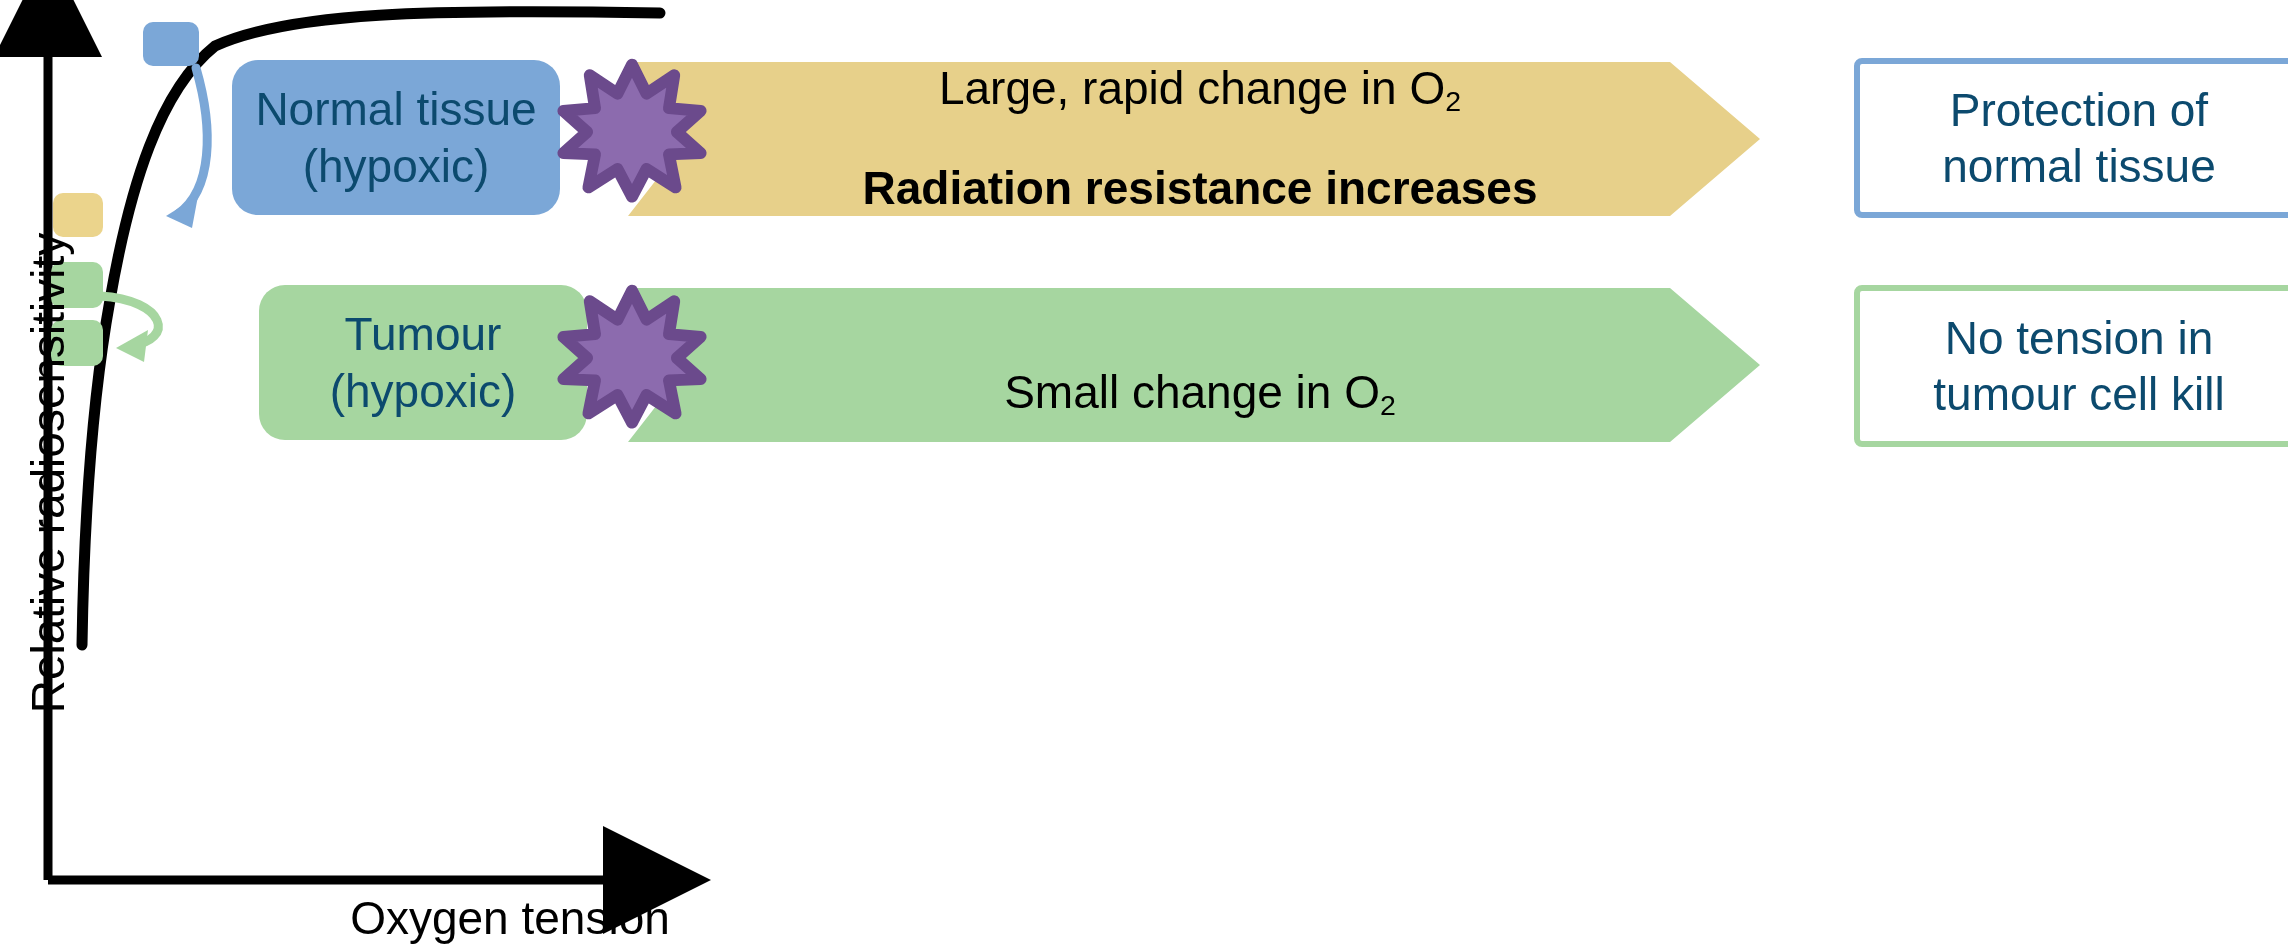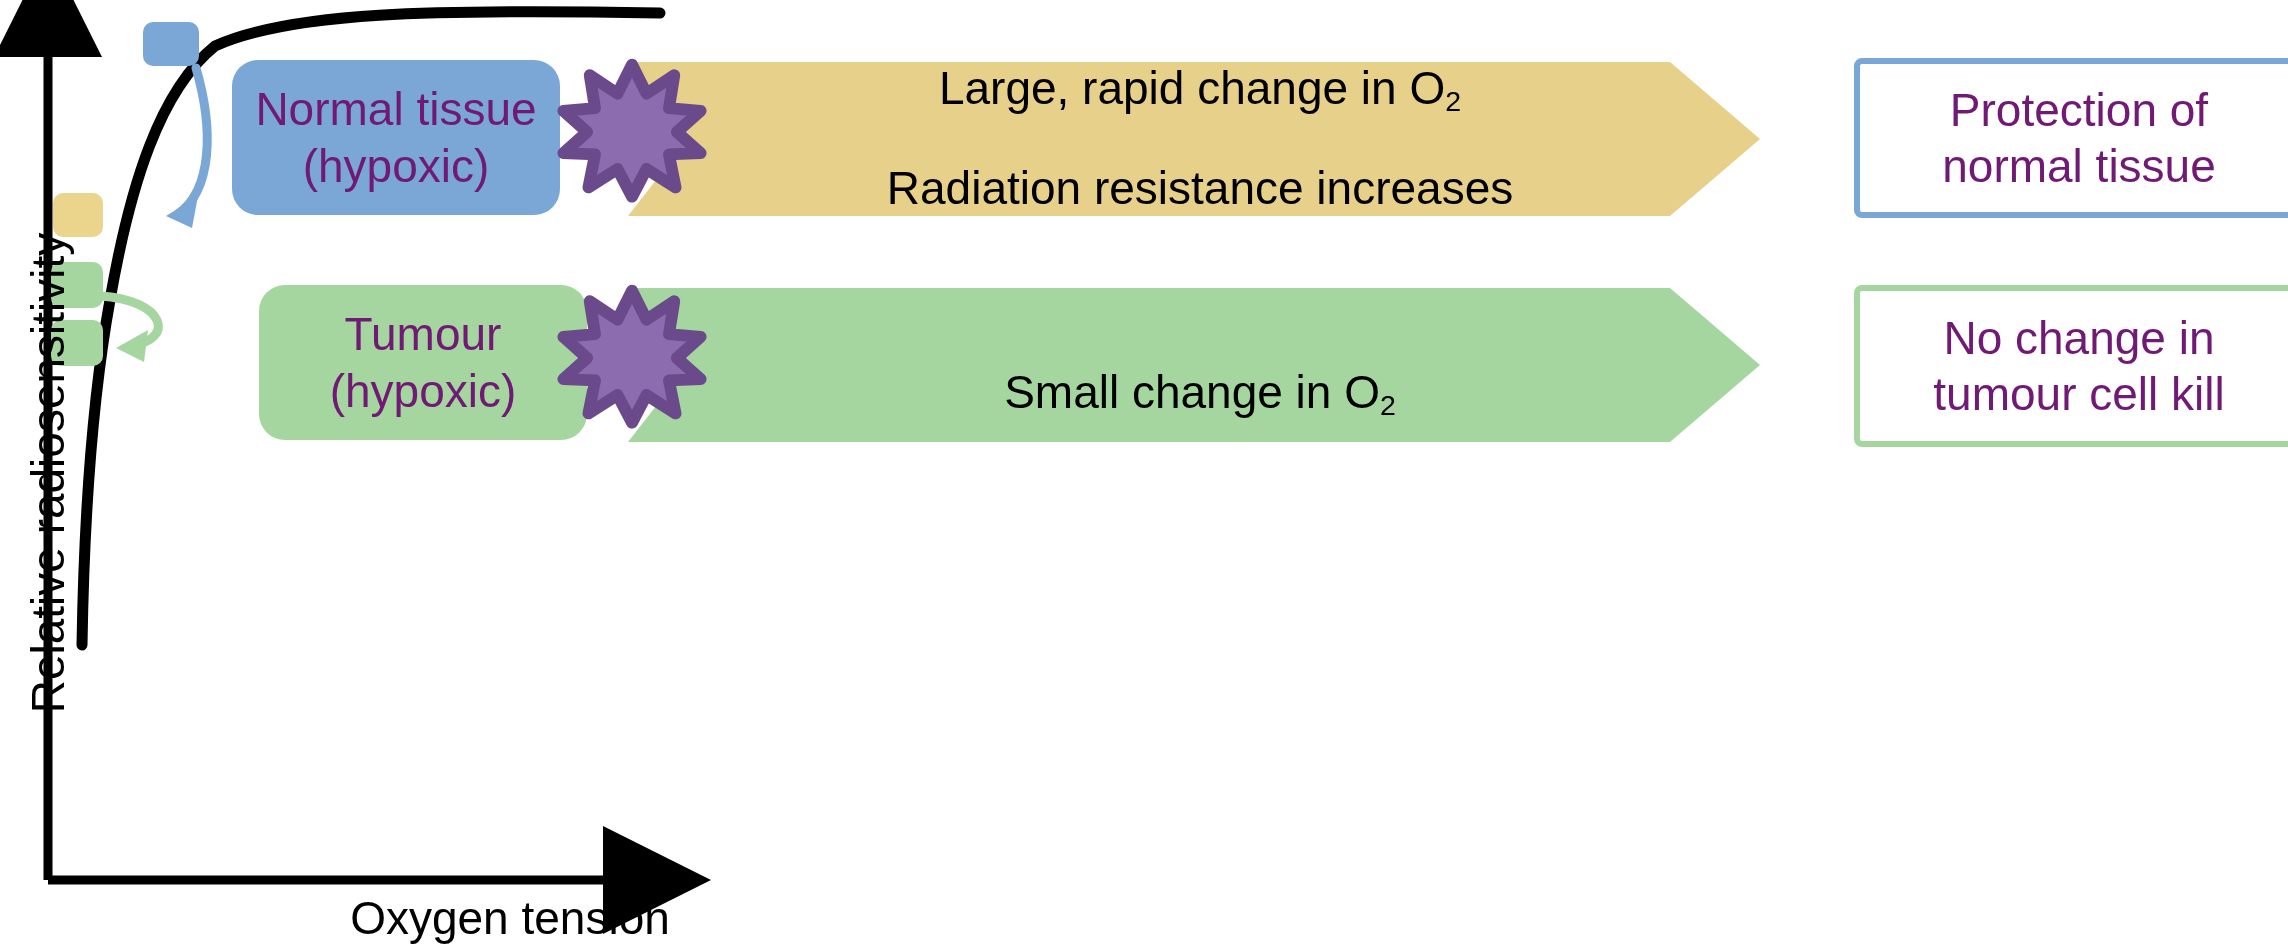--- a/index.html
+++ b/index.html
@@ -45,21 +45,21 @@
     width: 420px;
     text-align: center;
   }
   .rbox {
     position: absolute;
     box-sizing: border-box;
     display: flex;
     flex-direction: column;
     align-items: center;
     justify-content: center;
-    color: #701a75;
+    color: #0c4a6e;
     font-size: 46px;
     line-height: 1.22;
     text-align: center;
   }
   .fillbox-blue {
     background: #7BA7D7;
     border-radius: 26px;
   }
   .fillbox-green {
     background: #A6D6A0;
@@ -82,21 +82,21 @@
     align-items: center;
     justify-content: center;
     color: #000000;
     font-size: 46px;
     line-height: 1.2;
     text-align: center;
     pointer-events: none;
     gap: 43px;
   }
   .arrowtext .bold {
-    font-weight: normal;
+    font-weight: bold;
   }
   sub {
     font-size: 0.62em;
     vertical-align: -0.24em;
   }
 </style>
 </head>
 <body>
 
 <div id="stage">
@@ -169,17 +169,17 @@
     </g>
   </svg>
 
   <div class="arrowtext" style="left:700px; top:300px; width:1000px; height:187px;">
     <div>
       <span>Small change in O</span><sub>2</sub>
     </div>
   </div>
 
   <div class="rbox outlinebox green" style="left:1826px; top:285px; width:450px; height:162px;">
-    <div>No change in</div>
+    <div>No tension in</div>
     <div>tumour cell kill</div>
   </div>
 
 </div>
 
 </body></html>

